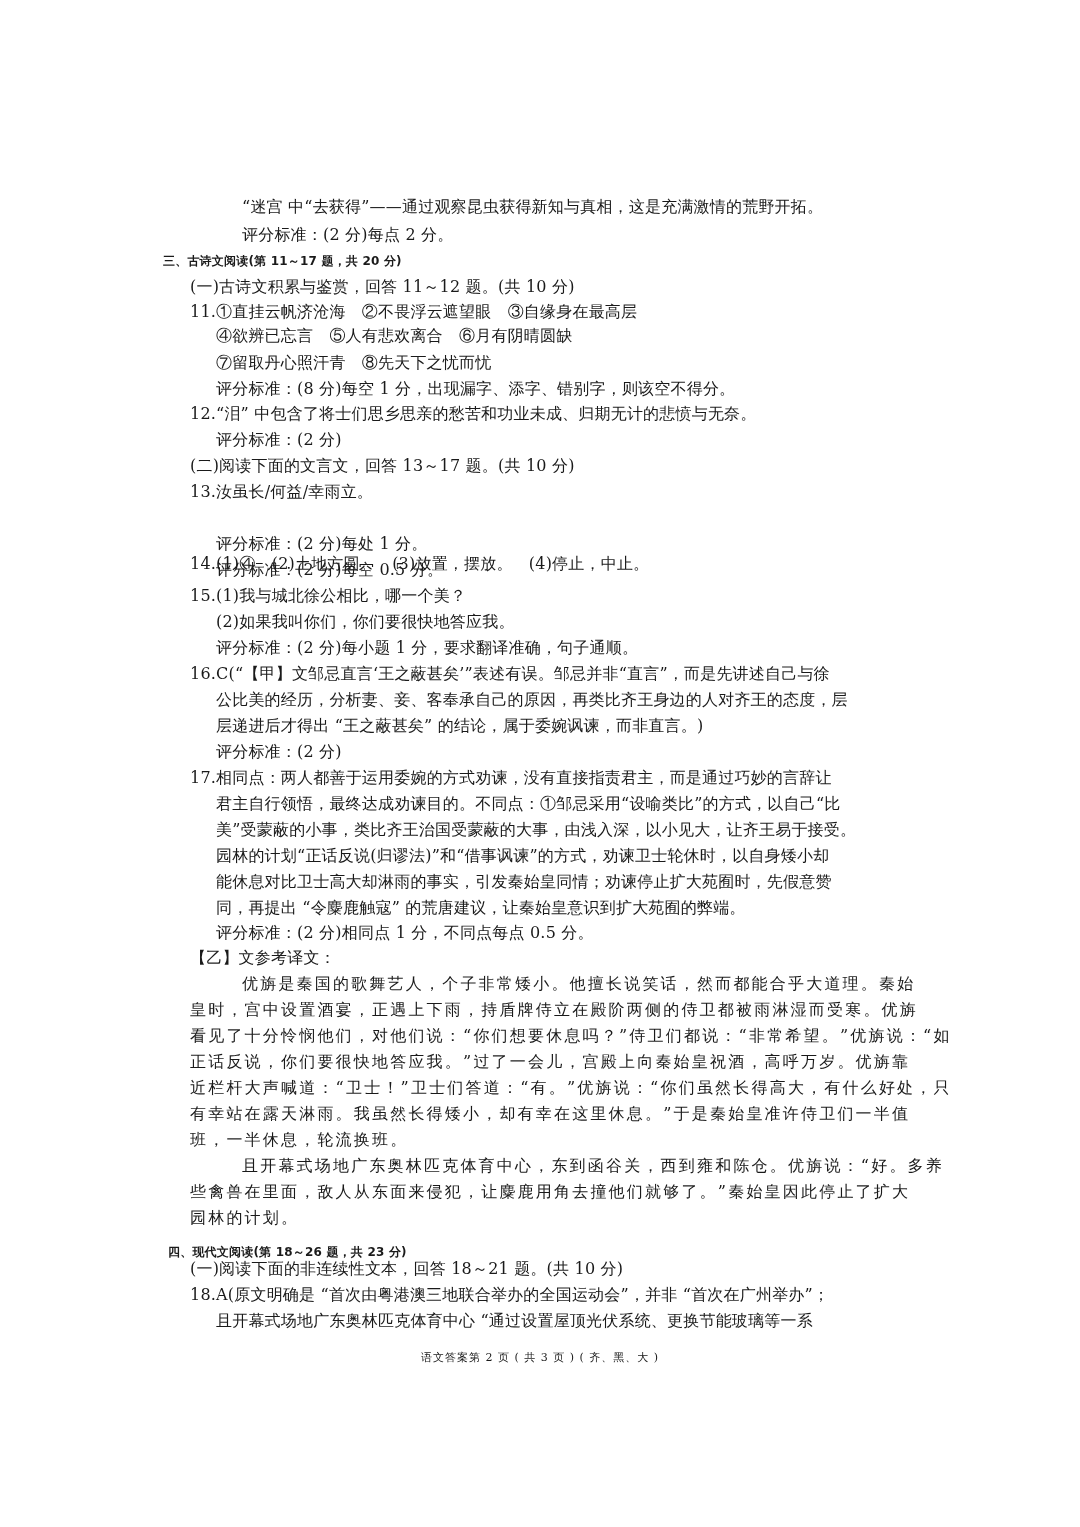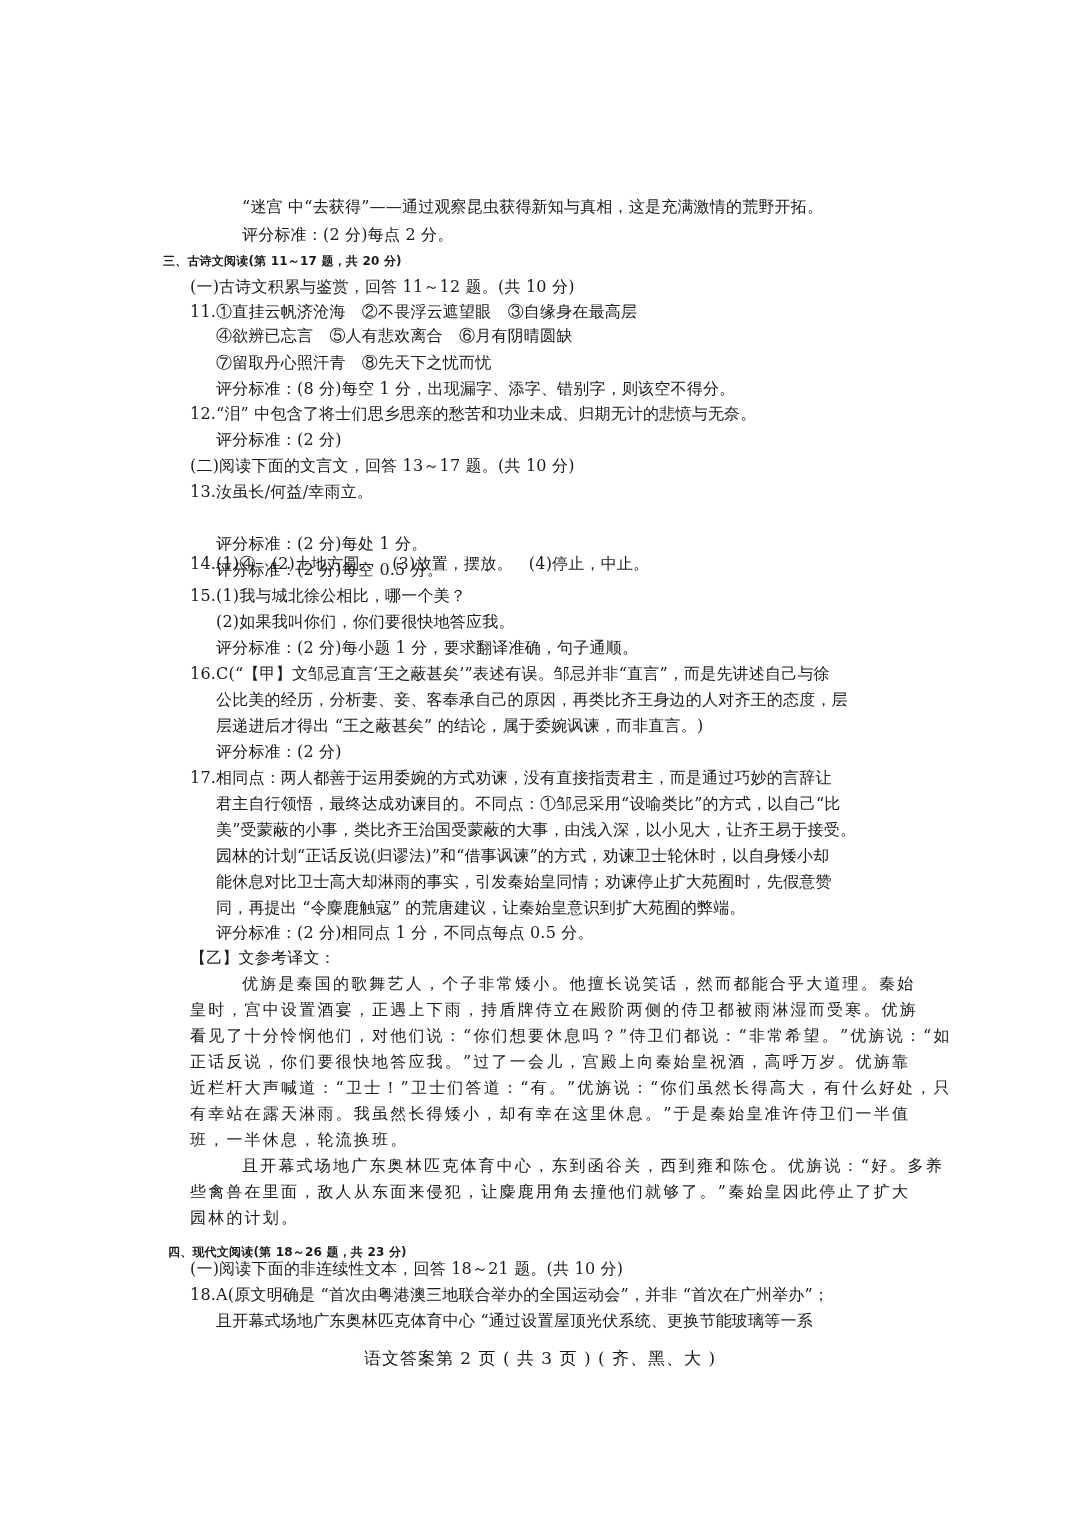--- a/index.html
+++ b/index.html
@@ -26,21 +26,21 @@
       font-family: "DejaVu Sans", "Liberation Sans", sans-serif;
       font-weight: bold;
       font-size: 12px;
     }
     .kai {
       font-family: "DejaVu Serif", "Liberation Serif", serif;
       letter-spacing: 2.2px;
     }
     .footer {
       position: absolute;
-      font-size: 17px;
+      font-size: 11px;
       line-height: 22px;
       white-space: nowrap;
       letter-spacing: 1px;
     }
   </style>
 </head>
 <body>
 
 <div>
   <div class="line" style="left:242px; top:196px;">“迷宫 中“去获得”——通过观察昆虫获得新知与真相，这是充满激情的荒野开拓。</div>

